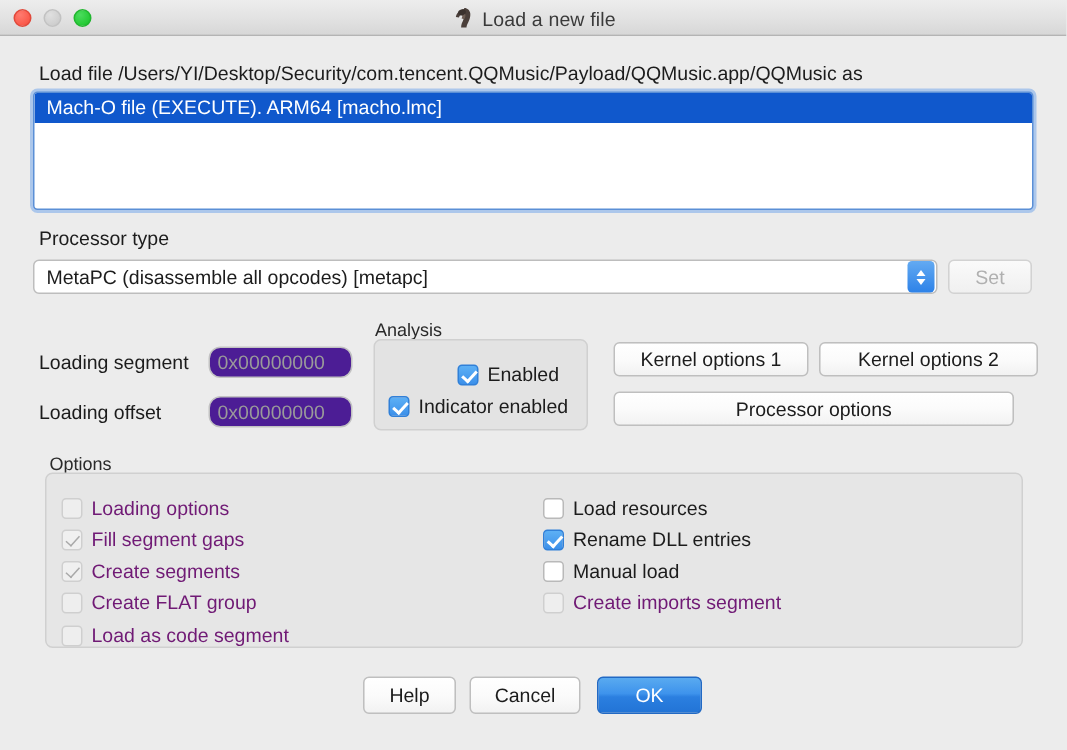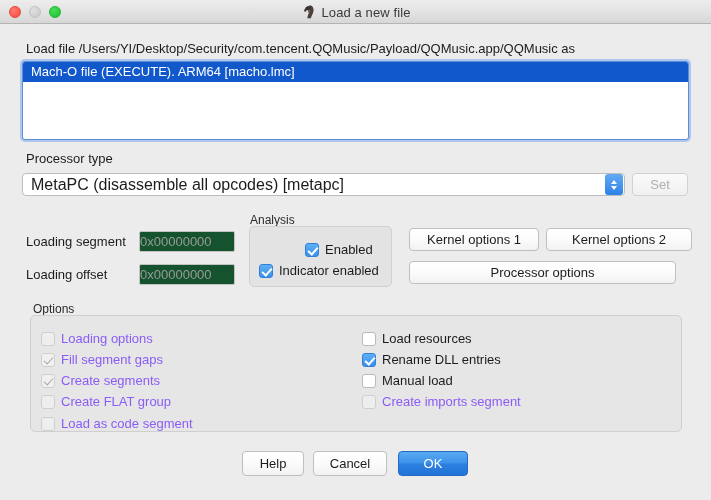--- a/index.html
+++ b/index.html
@@ -72,21 +72,21 @@
   .combo {
     position: absolute;
     left: 22px; top: 173px; width: 603px; height: 23px;
     background: #ffffff;
     border: 1px solid #bdbdbd;
     border-radius: 4px;
     display: flex; align-items: center;
   }
   .combo-text {
     flex: 1; padding-left: 8px;
-    font-size: 16px; color: #1c1c1c;
+    font-size: 13px; color: #1c1c1c;
     white-space: nowrap; overflow: hidden;
   }
   .combo-arrow {
     width: 18px; height: 21px; margin-right: 1px;
     background: linear-gradient(to bottom, #63aaf2, #2d82e8);
     border-radius: 3px;
     display: flex; flex-direction: column;
     align-items: center; justify-content: center; gap: 2px;
     flex: none;
   }
@@ -108,26 +108,27 @@
   .btn.disabled { color: #b0b0b0; background: linear-gradient(to bottom,#fafafa,#f0f0f0); border-color: #d2d2d2; }
   .btn.primary {
     background: linear-gradient(to bottom, #59aaf0 0%, #3e93ec 45%, #2b7fe0 55%, #2274d6 100%);
     border: 1px solid #2169c4;
     color: #ffffff;
   }
 
   
   .field {
     position: absolute;
-    background: #14532d;
+    background: #4c1d95;
     border: 1px solid #c2c2c2;
-    border-radius: 2px;
+    border-radius: 8px;
     font-size: 13px;
     color: #9a9a9a;
     display: flex; align-items: center;
+    padding-left: 5px;
   }
 
   
   .group {
     position: absolute;
     background: #e3e3e3;
     border: 1px solid #d0d0d0;
     border-radius: 5px;
   }
   .group.big { background: #e6e6e6; }
@@ -157,21 +158,21 @@
     border: 1px solid #3180d8;
   }
   .cb.checked .box::after {
     content: "";
     position: absolute; left: 4px; top: 1px;
     width: 4px; height: 8px;
     border: solid #ffffff;
     border-width: 0 2px 2px 0;
     transform: rotate(42deg);
   }
-  .cb.disabled { color: #8b5cf6; }
+  .cb.disabled { color: #701a75; }
   .cb.disabled .box { background: #eeeeee; border: 1px solid #cfcfcf; }
   .cb.disabled.checked .box { background: #f0f0f0; border: 1px solid #cfcfcf; }
   .cb.disabled.checked .box::after { border-color: #a9a9a9; border-width: 0 1.6px 1.6px 0; }
 </style>
 </head>
 <body>
 
 <div class="titlebar">
   <div class="traffic">
     <span class="light close"></span>

